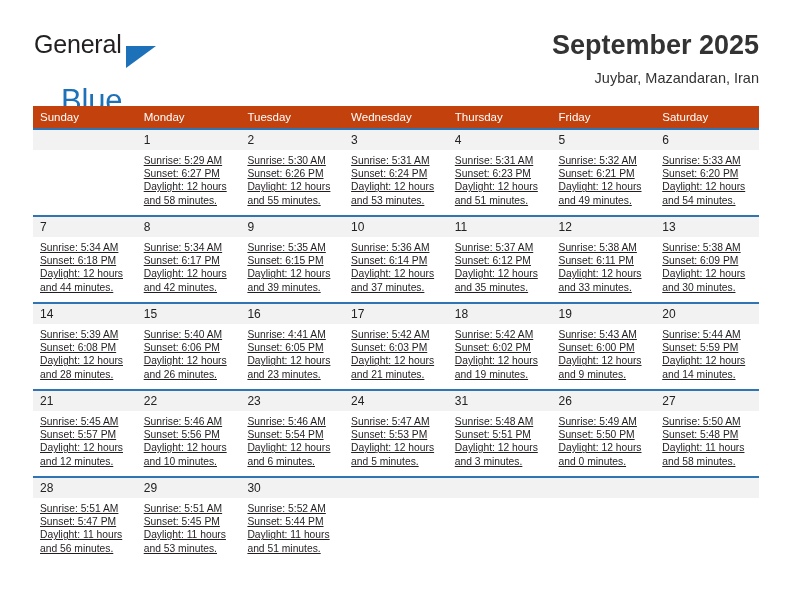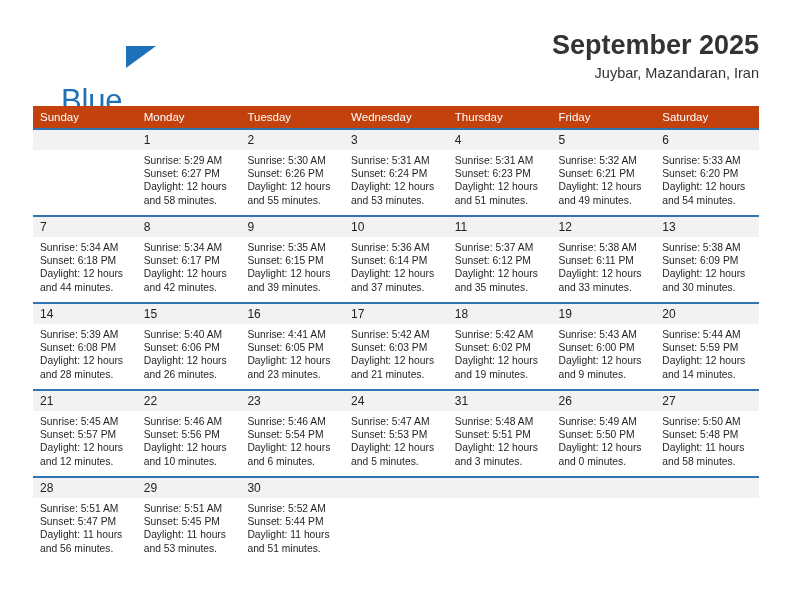--- a/index.html
+++ b/index.html
@@ -75,20 +75,21 @@
     font-size: 27px;
     color: #333333;
     line-height: 34px;
     white-space: nowrap;
     font-weight: bold;
   }
   .cal-subtitle {
     font-size: 14.5px;
     color: #333333;
     line-height: 22px;
+    margin-top: 5px;
     white-space: nowrap;
   }
 
   
   .calendar {
     position: absolute;
     left: 33px;
     top: 106px;
     width: 726px;
     border-collapse: collapse;
@@ -130,33 +131,35 @@
     height: 14px;
   }
   .daycell.empty .daynum {
     background: #f2f2f2;
   }
   .info {
     padding: 4px 6px 0 7px;
     font-size: 10.3px;
     line-height: 13.2px;
     color: #231f20;
+    text-decoration: underline;
   }
   .info div {
     white-space: nowrap;
   }
 </style>
 </head>
 <body>
 
 <div class="page">
 
   <div class="header">
 
     <div class="logo">
+      <span class="logo-general">General</span>
       <span class="logo-triangle"></span>
       <span class="logo-blue">Blue</span>
     </div>
 
     <div class="title-block">
       <div class="cal-title">September 2025</div>
       <div class="cal-subtitle">Juybar, Mazandaran, Iran</div>
     </div>
 
   </div>

